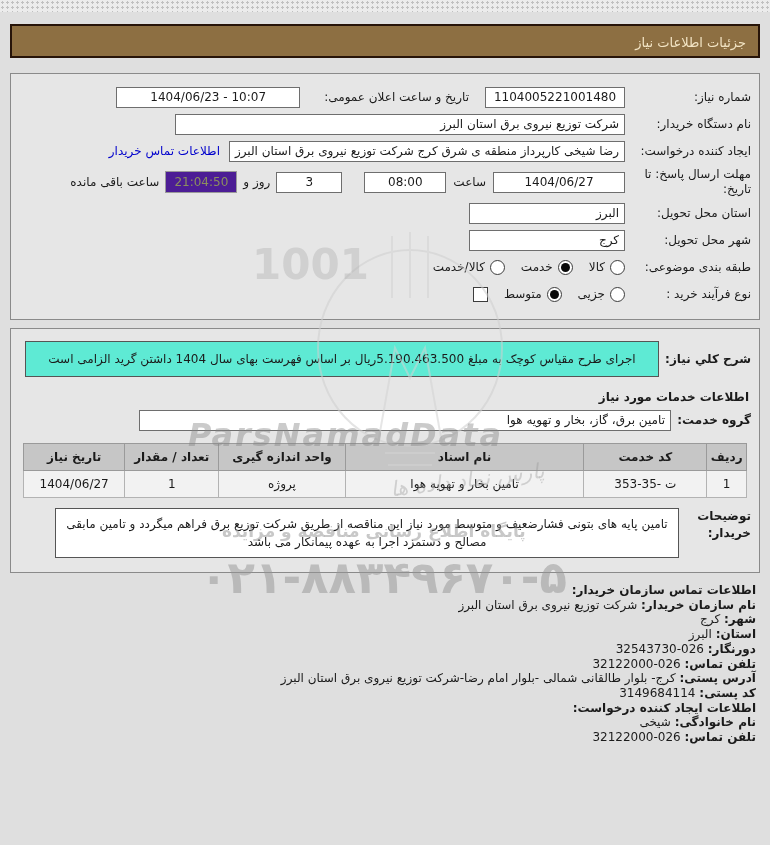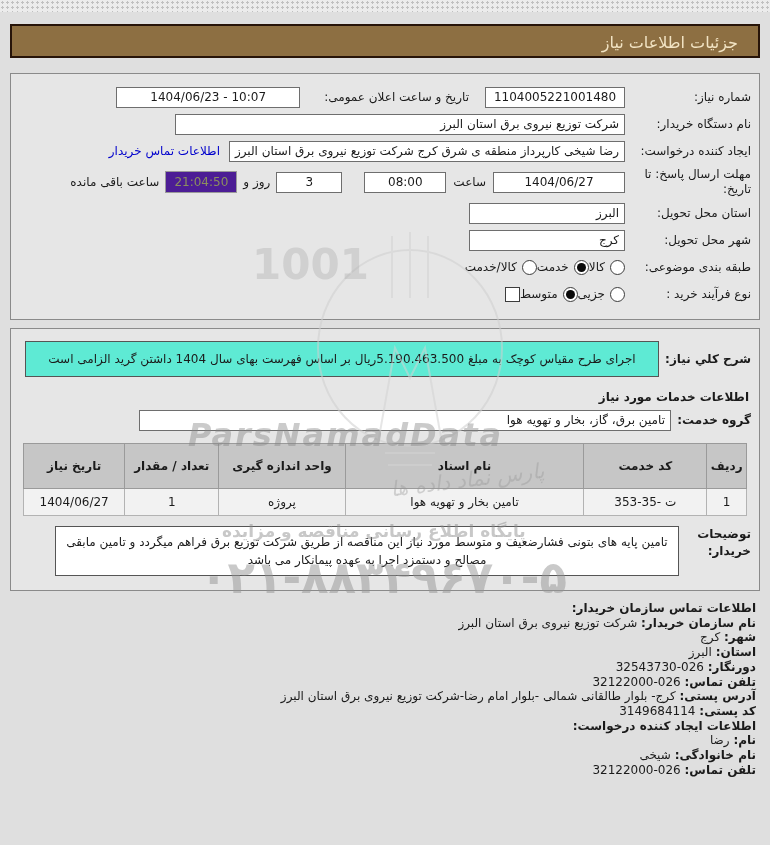--- a/index.html
+++ b/index.html
@@ -11,21 +11,21 @@
   }
   .texture-strip{
     height:12px;
     background-color:#ececec;
     background-image:radial-gradient(#c0c0c0 1px, transparent 1.3px);
     background-size:5px 5px;
   }
   .titlebar{
     margin:12px 10px 0;height:34px;line-height:34px;
     background:#8d6f42;border:2px solid #271409;
-    color:#f2e4c4;font-size:16px;padding:0 20px;
+    color:#f2e4c4;font-size:13px;padding:0 12px;
     box-sizing:border-box;
   }
   .groupbox{
     margin:15px 10px 0;border:1px solid #8a8a8a;background:#e6e6e6;
     padding:7px 8px 9px;box-sizing:border-box;position:relative;z-index:1;
   }
   .frow{display:flex;align-items:center;margin:5px 0;min-height:22px;}
   .flabel{width:122px;flex:none;padding-left:4px;line-height:15px;}
   .blabel{font-weight:bold;}
   .ibox{
@@ -42,35 +42,35 @@
   }
   .radio{
     width:13px;height:13px;border-radius:50%;border:1px solid #3c3c3c;background:#fff;
     display:inline-block;position:relative;margin-left:5px;vertical-align:-2px;flex:none;
   }
   .radio.sel::after{content:"";position:absolute;inset:2px;border-radius:50%;background:#0a0a0a;}
   .cbox{
     width:13px;height:13px;border:1px solid #3c3c3c;background:#fff;
     display:inline-block;margin-left:6px;vertical-align:-2px;flex:none;
   }
-  .opt{display:flex;align-items:center;margin-left:0;white-space:nowrap;}
+  .opt{display:flex;align-items:center;margin-left:16px;white-space:nowrap;}
   .descbox{
     flex:1;background:#5eead4;border:1px solid #555;min-height:28px;
     display:flex;align-items:center;justify-content:center;text-align:center;
     padding:3px 8px;margin-left:6px;line-height:17px;
   }
   .notesbox{
     flex:1;background:#ffffff;border:1px solid #555;
     text-align:center;padding:6px 10px;margin-left:36px;line-height:18px;
   }
   .heading{font-weight:bold;margin:13px 2px 4px;}
   table.svc{border-collapse:collapse;width:calc(100% - 8px);margin:12px 4px 4px;}
   table.svc th{
     background:#c6c6c6;border:1px solid #9a9a9a;font-weight:bold;
-    font-size:12px;padding:15px 2px;text-align:center;
+    font-size:12px;padding:6px 2px;text-align:center;
   }
   table.svc td{
     background:#f2f2f2;border:1px solid #b3b3b3;font-size:12px;
     padding:6px 2px;text-align:center;
   }
   .contact{margin:10px 14px 0;line-height:14.7px;font-size:12px;position:relative;z-index:1;}
   .cline b{font-weight:bold;}
   
   .wm{position:absolute;pointer-events:none;z-index:3;}
   .wm-brand{left:188px;top:416px;font-size:32px;font-weight:bold;letter-spacing:2px;
@@ -213,21 +213,20 @@
 <div class="contact">
   <div class="cline"><b>اطلاعات تماس سازمان خریدار:</b></div>
   <div class="cline"><b>نام سازمان خریدار:</b> <span>شرکت توزیع نیروی برق استان البرز</span></div>
   <div class="cline"><b>شهر:</b> <span>کرج</span></div>
   <div class="cline"><b>استان:</b> <span>البرز</span></div>
   <div class="cline"><b>دورنگار:</b> <span class="ltr">32543730-026</span></div>
   <div class="cline"><b>تلفن تماس:</b> <span class="ltr">32122000-026</span></div>
   <div class="cline"><b>آدرس پستی:</b> <span>کرج- بلوار طالقانی شمالی -بلوار امام رضا-شرکت توزیع نیروی برق استان البرز</span></div>
   <div class="cline"><b>کد پستی:</b> <span class="ltr">3149684114</span></div>
   <div class="cline"><b>اطلاعات ایجاد کننده درخواست:</b></div>
-  <div class="cline"><b>نام:</b> <span>رضا</span></div>
   <div class="cline"><b>نام خانوادگی:</b> <span>شیخی</span></div>
   <div class="cline"><b>تلفن تماس:</b> <span class="ltr">32122000-026</span></div>
 </div>
 
 <svg class="wm wm-svg" width="320" height="250">
   <ellipse cx="160" cy="120" rx="92" ry="98" fill="none" stroke="#cfcfcf" stroke-width="2"></ellipse>
   <path d="M142 8 V70 M160 4 V70 M178 8 V70" fill="none" stroke="#d3d3d3" stroke-width="2"></path>
   <path d="M128 215 L145 120 L160 150 L175 120 L192 215" fill="none" stroke="#d3d3d3" stroke-width="2"></path>
   <path d="M135 225 H185 M138 237 H182" fill="none" stroke="#d3d3d3" stroke-width="2"></path>
 </svg>

